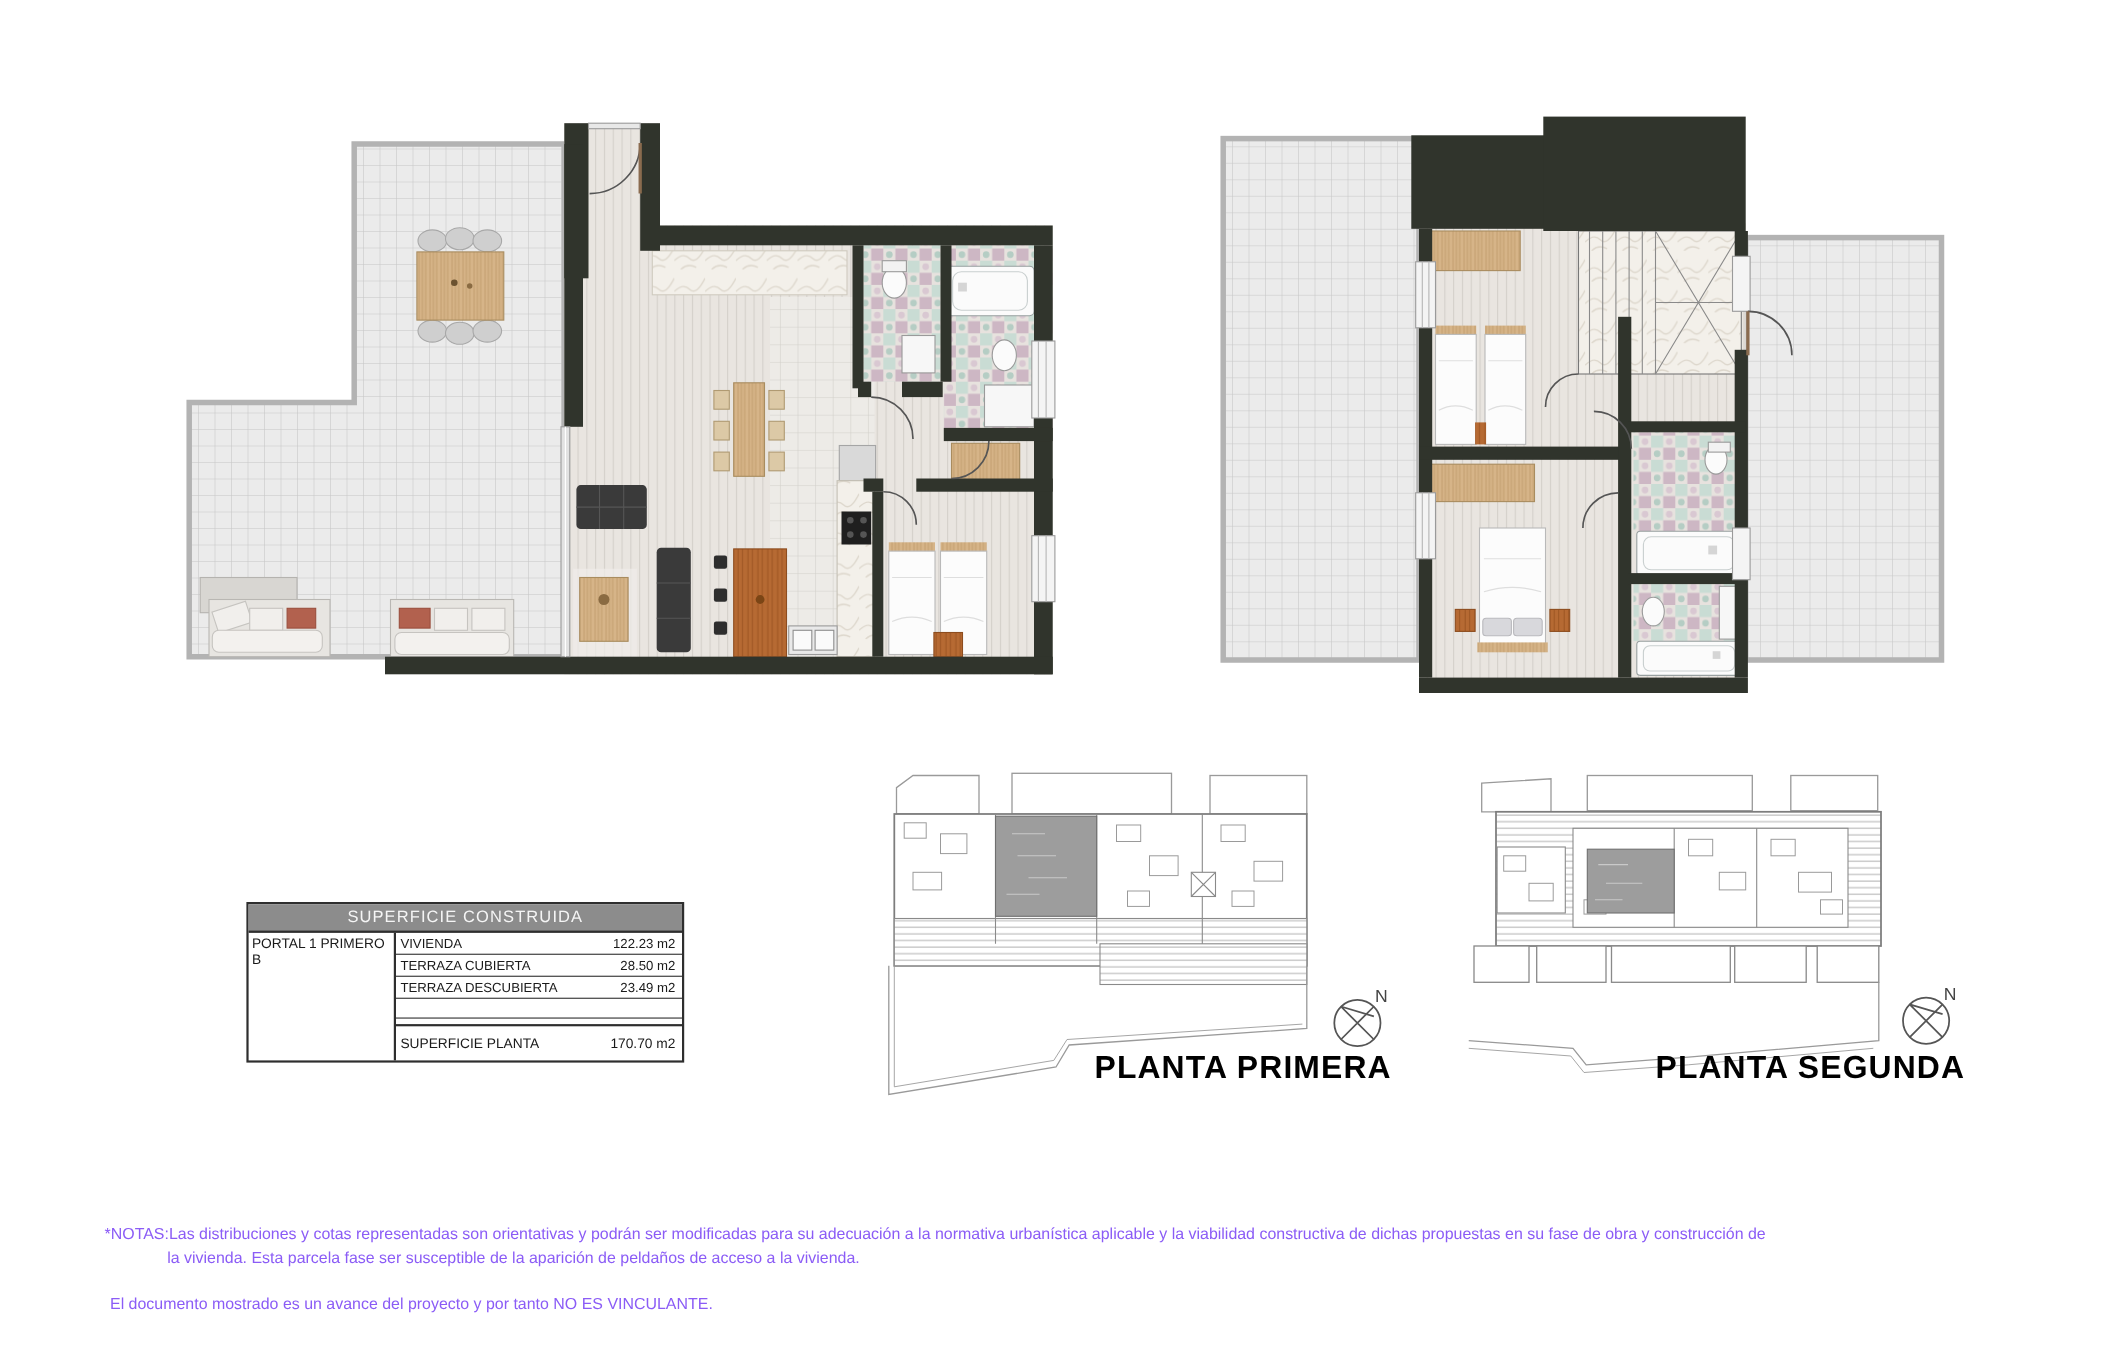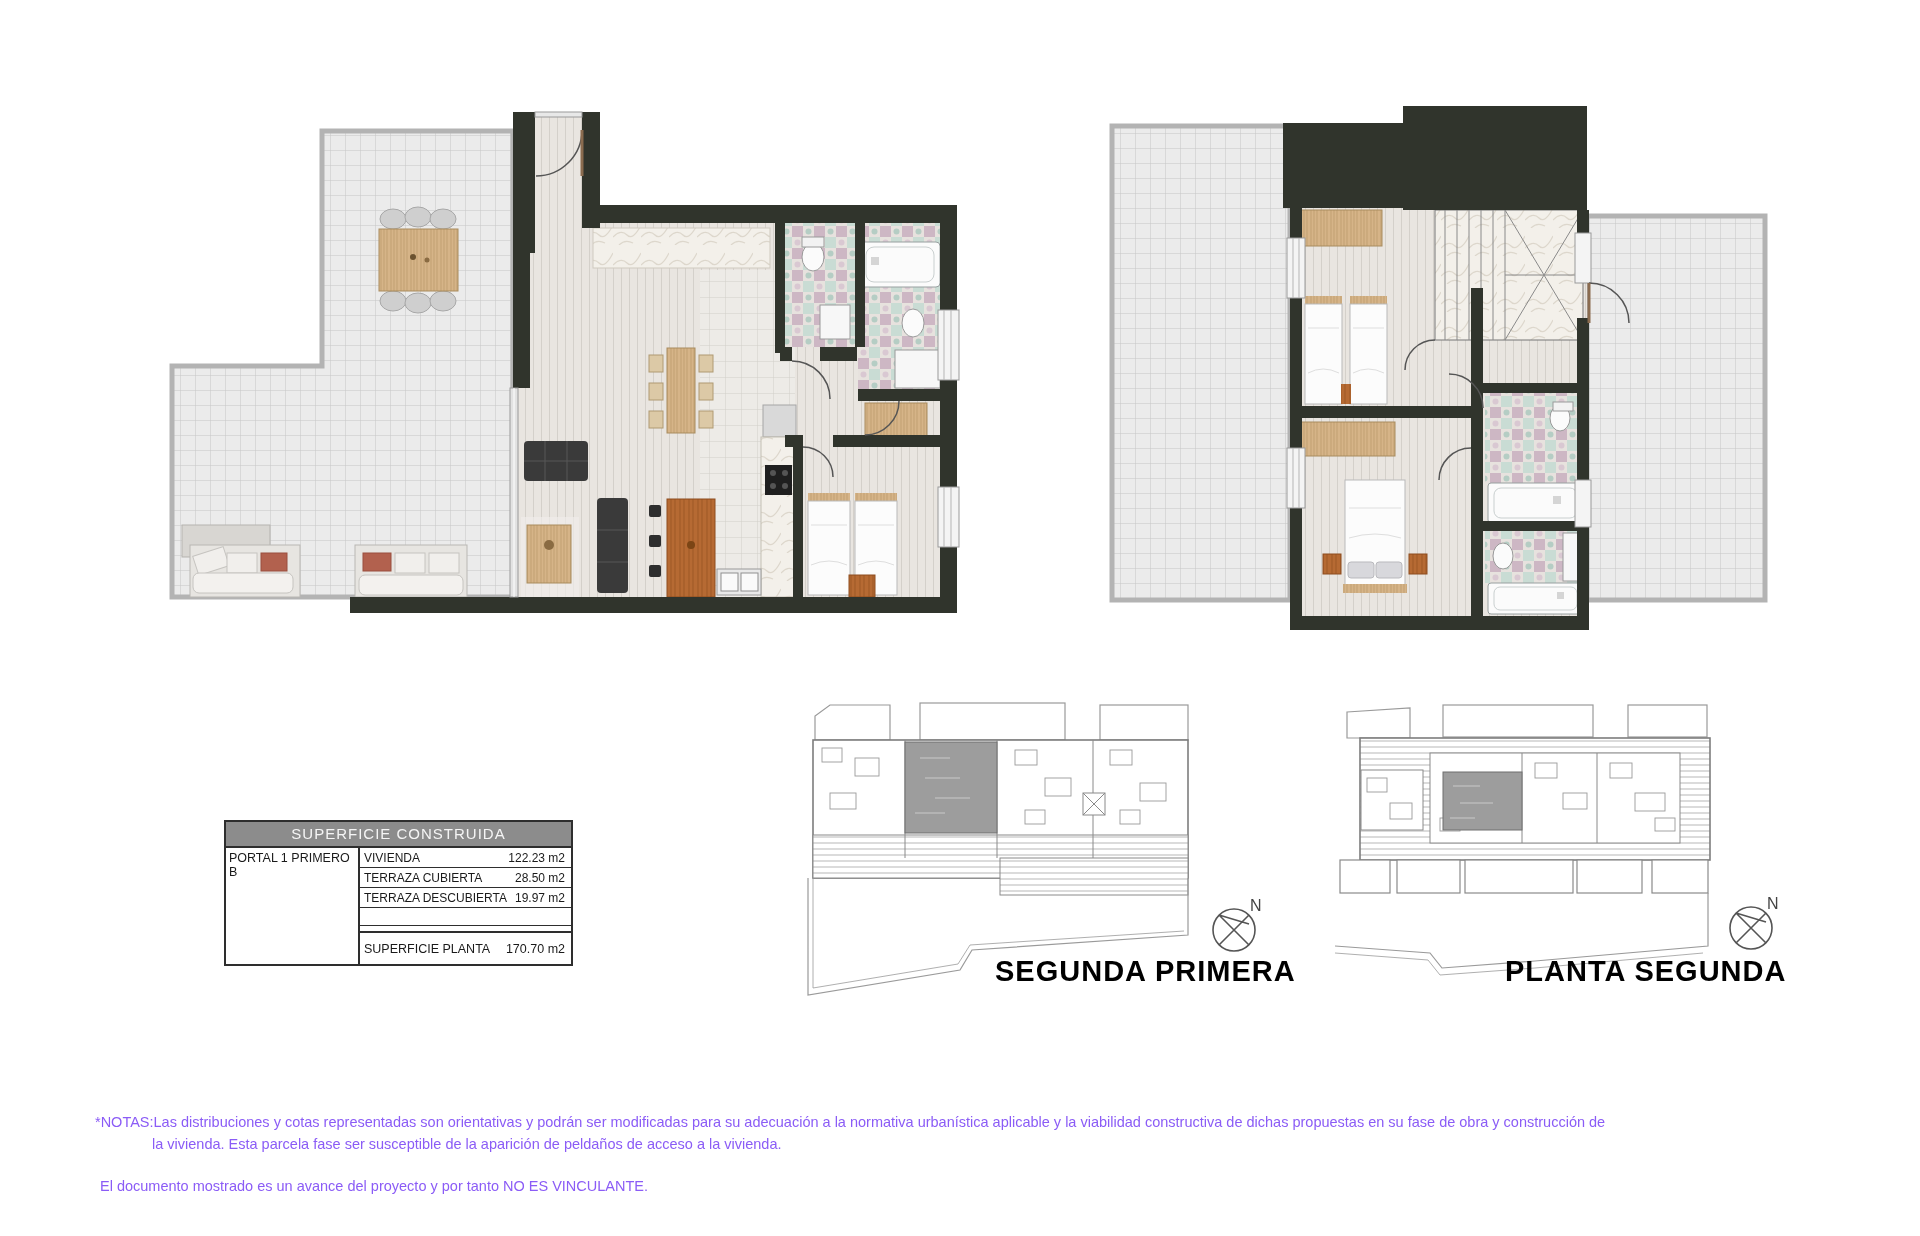--- a/index.html
+++ b/index.html
@@ -1,20 +1,20 @@
 <!DOCTYPE html>
 <html><head>
 <meta charset="utf-8">
 <style>
   html,body{margin:0;padding:0;background:#fff;}
   .page{position:relative;width:1920px;height:1236px;background:#ffffff;overflow:hidden;
         font-family:"Liberation Sans",sans-serif;color:#1a1a1a;}
   .abs{position:absolute;}
   
-  .area-table{left:224px;top:820px;width:349px;border:2px solid #2e2e2e;background:#fff;box-sizing:border-box;}
+  .area-table{left:224px;top:820px;width:398px;border:2px solid #2e2e2e;background:#fff;box-sizing:border-box;}
   .area-table .hd{height:24px;line-height:24px;text-align:center;background:#8c8c8c;color:#f5f5f5;
                   font-size:15px;letter-spacing:1px;border-bottom:2px solid #2e2e2e;}
   .area-table .bd{display:flex;}
   .area-table .leftcol{width:134px;border-right:2px solid #2e2e2e;font-size:12.5px;padding:3px 0 16px 3px;box-sizing:border-box;}
   .area-table .rightcol{flex:1;}
   .arow{display:flex;justify-content:space-between;align-items:center;height:19px;
         border-bottom:1px solid #2e2e2e;font-size:12px;padding:0 6px 0 4px;}
   .arow.empty{height:17px;}
   .arow.spacer{height:5px;border-bottom:2px solid #2e2e2e;}
   .arow.total{height:31px;border-bottom:none;font-size:12.5px;}
@@ -333,21 +333,21 @@
     <g fill="none" stroke="#9a9a9a" stroke-width="1.2">
       <path d="M8,180 V297 L160,272 L172,252 L388,237 V180"></path>
       <path d="M13,180 V290 L158,266 L170,247 L384,233" stroke-width="0.8"></path>
     </g>
     <g fill="none" stroke="#555" stroke-width="1.6">
       <circle cx="434" cy="232" r="21"></circle>
       <path d="M419,217 L449,247 M419,247 L449,217 M419,217 L449,226"></path>
     </g>
     <text x="450" y="213" font-size="16" fill="#444" font-family="Liberation Sans, sans-serif">N</text>
   </svg>
-  <div class="abs plan-label" style="left:995px;top:955px">SEGUNDA PRIMERA</div>
+  <div class="abs plan-label" style="left:995px;top:955px">PLANTA PRIMERA</div>
 
   <svg class="abs" style="left:1335px;top:698px" width="470" height="312" viewBox="0 0 470 312">
     <g fill="none" stroke="#9a9a9a" stroke-width="1.2">
       <polygon points="12,14 75,10 75,40 12,40"></polygon>
       <rect x="108" y="7" width="150" height="32"></rect>
       <rect x="293" y="7" width="79" height="32"></rect>
     </g>
     <g>
       <rect x="25" y="40" width="350" height="122" fill="url(#hatchH)" stroke="#7d7d7d" stroke-width="1.6"></rect>
       <rect x="26" y="72" width="62" height="60" fill="#fff" stroke="#8a8a8a"></rect>
@@ -397,21 +397,21 @@
         <div class="arow">
           <span>VIVIENDA</span>
           <span>122.23 m2</span>
         </div>
         <div class="arow">
           <span>TERRAZA CUBIERTA</span>
           <span>28.50 m2</span>
         </div>
         <div class="arow">
           <span>TERRAZA DESCUBIERTA</span>
-          <span>19.97 m2</span>
+          <span>23.49 m2</span>
         </div>
         <div class="arow empty"></div>
         <div class="arow spacer"></div>
         <div class="arow total">
           <span>SUPERFICIE PLANTA</span>
           <span>170.70 m2</span>
         </div>
       </div>
     </div>
   </div>

